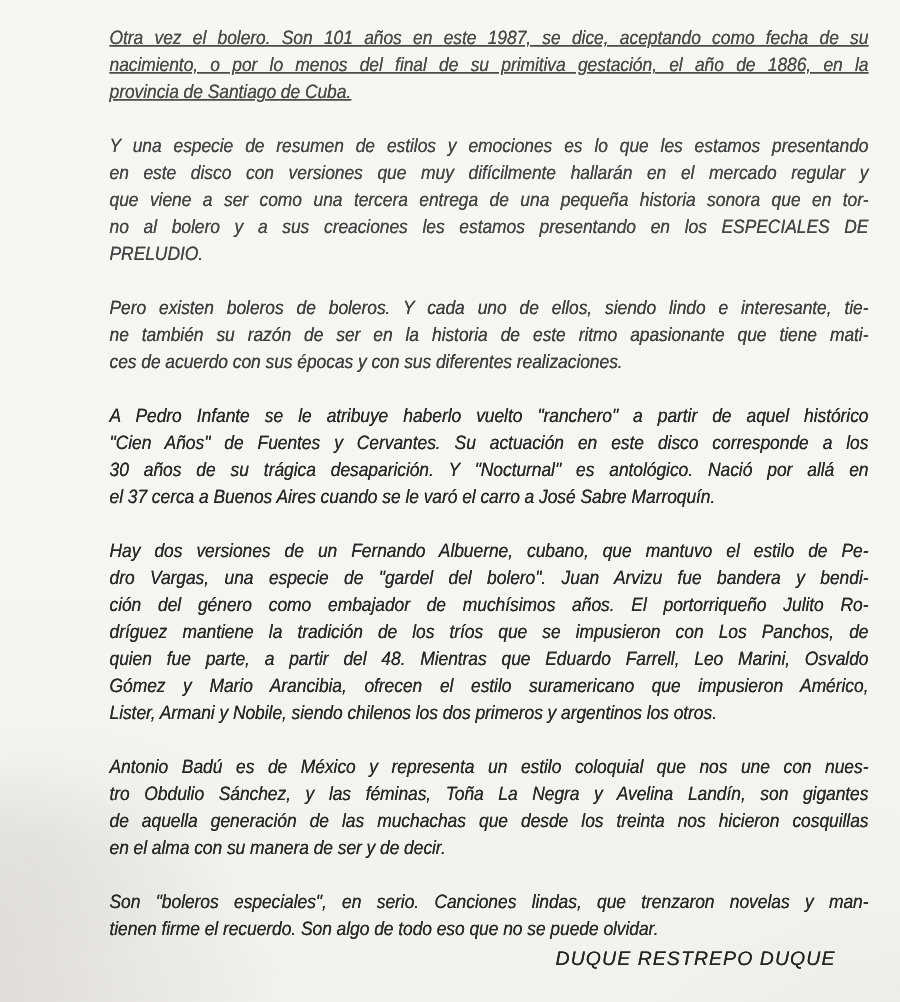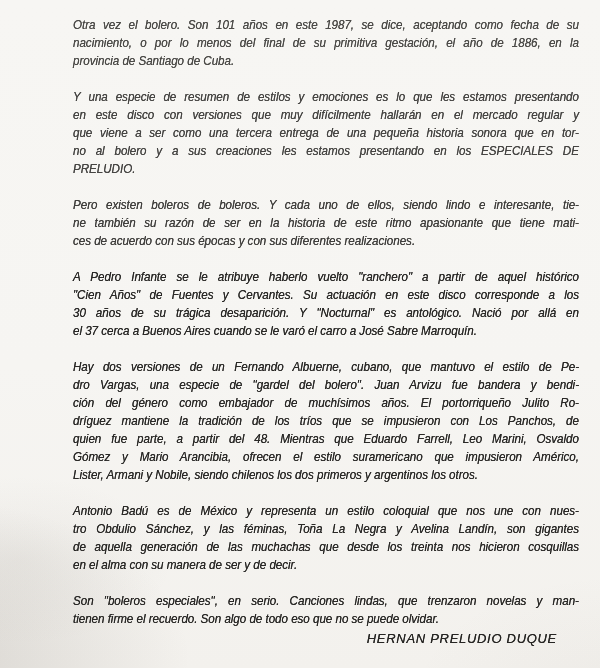--- a/index.html
+++ b/index.html
@@ -26,21 +26,21 @@
   }
   .para {
     margin: 0 0 18px 0;
     font-size: 12.8px;
     line-height: 18px;
     letter-spacing: -0.05px;
     color: var(--ink, #2e2d2b);
     text-shadow: 0 0 0.35px currentColor;
   }
   
-  .para:nth-child(1) { color: #4c4b48; }
+  .para:nth-child(1) { color: #4c4b48; text-decoration: underline; }
   .para:nth-child(2) { color: #464543; }
   .para:nth-child(3) { color: #403f3d; }
   .para:nth-child(n+4) { color: #2a2927; }
   .tline {
     display: block;
     white-space: nowrap;
     width: 556px;
     transform: scaleX(0.91);
     transform-origin: 0 50%;
     text-align: justify;
@@ -98,14 +98,14 @@
         <span class="tline">Antonio Badú es de México y representa un estilo coloquial que nos une con nues-</span>
         <span class="tline">tro Obdulio Sánchez, y las féminas, Toña La Negra y Avelina Landín, son gigantes</span>
         <span class="tline">de aquella generación de las muchachas que desde los treinta nos hicieron cosquillas</span>
         <span class="tline last">en el alma con su manera de ser y de decir.</span>
       </p>
       <p class="para">
         <span class="tline">Son "boleros especiales", en serio. Canciones lindas, que trenzaron novelas y man-</span>
         <span class="tline last">tienen firme el recuerdo. Son algo de todo eso que no se puede olvidar.</span>
       </p>
     </div>
-  <div class="signature">HERNAN PRELUDIO DUQUE</div>
+  <div class="signature">DUQUE RESTREPO DUQUE</div>
 </div>
 
 </body></html>

